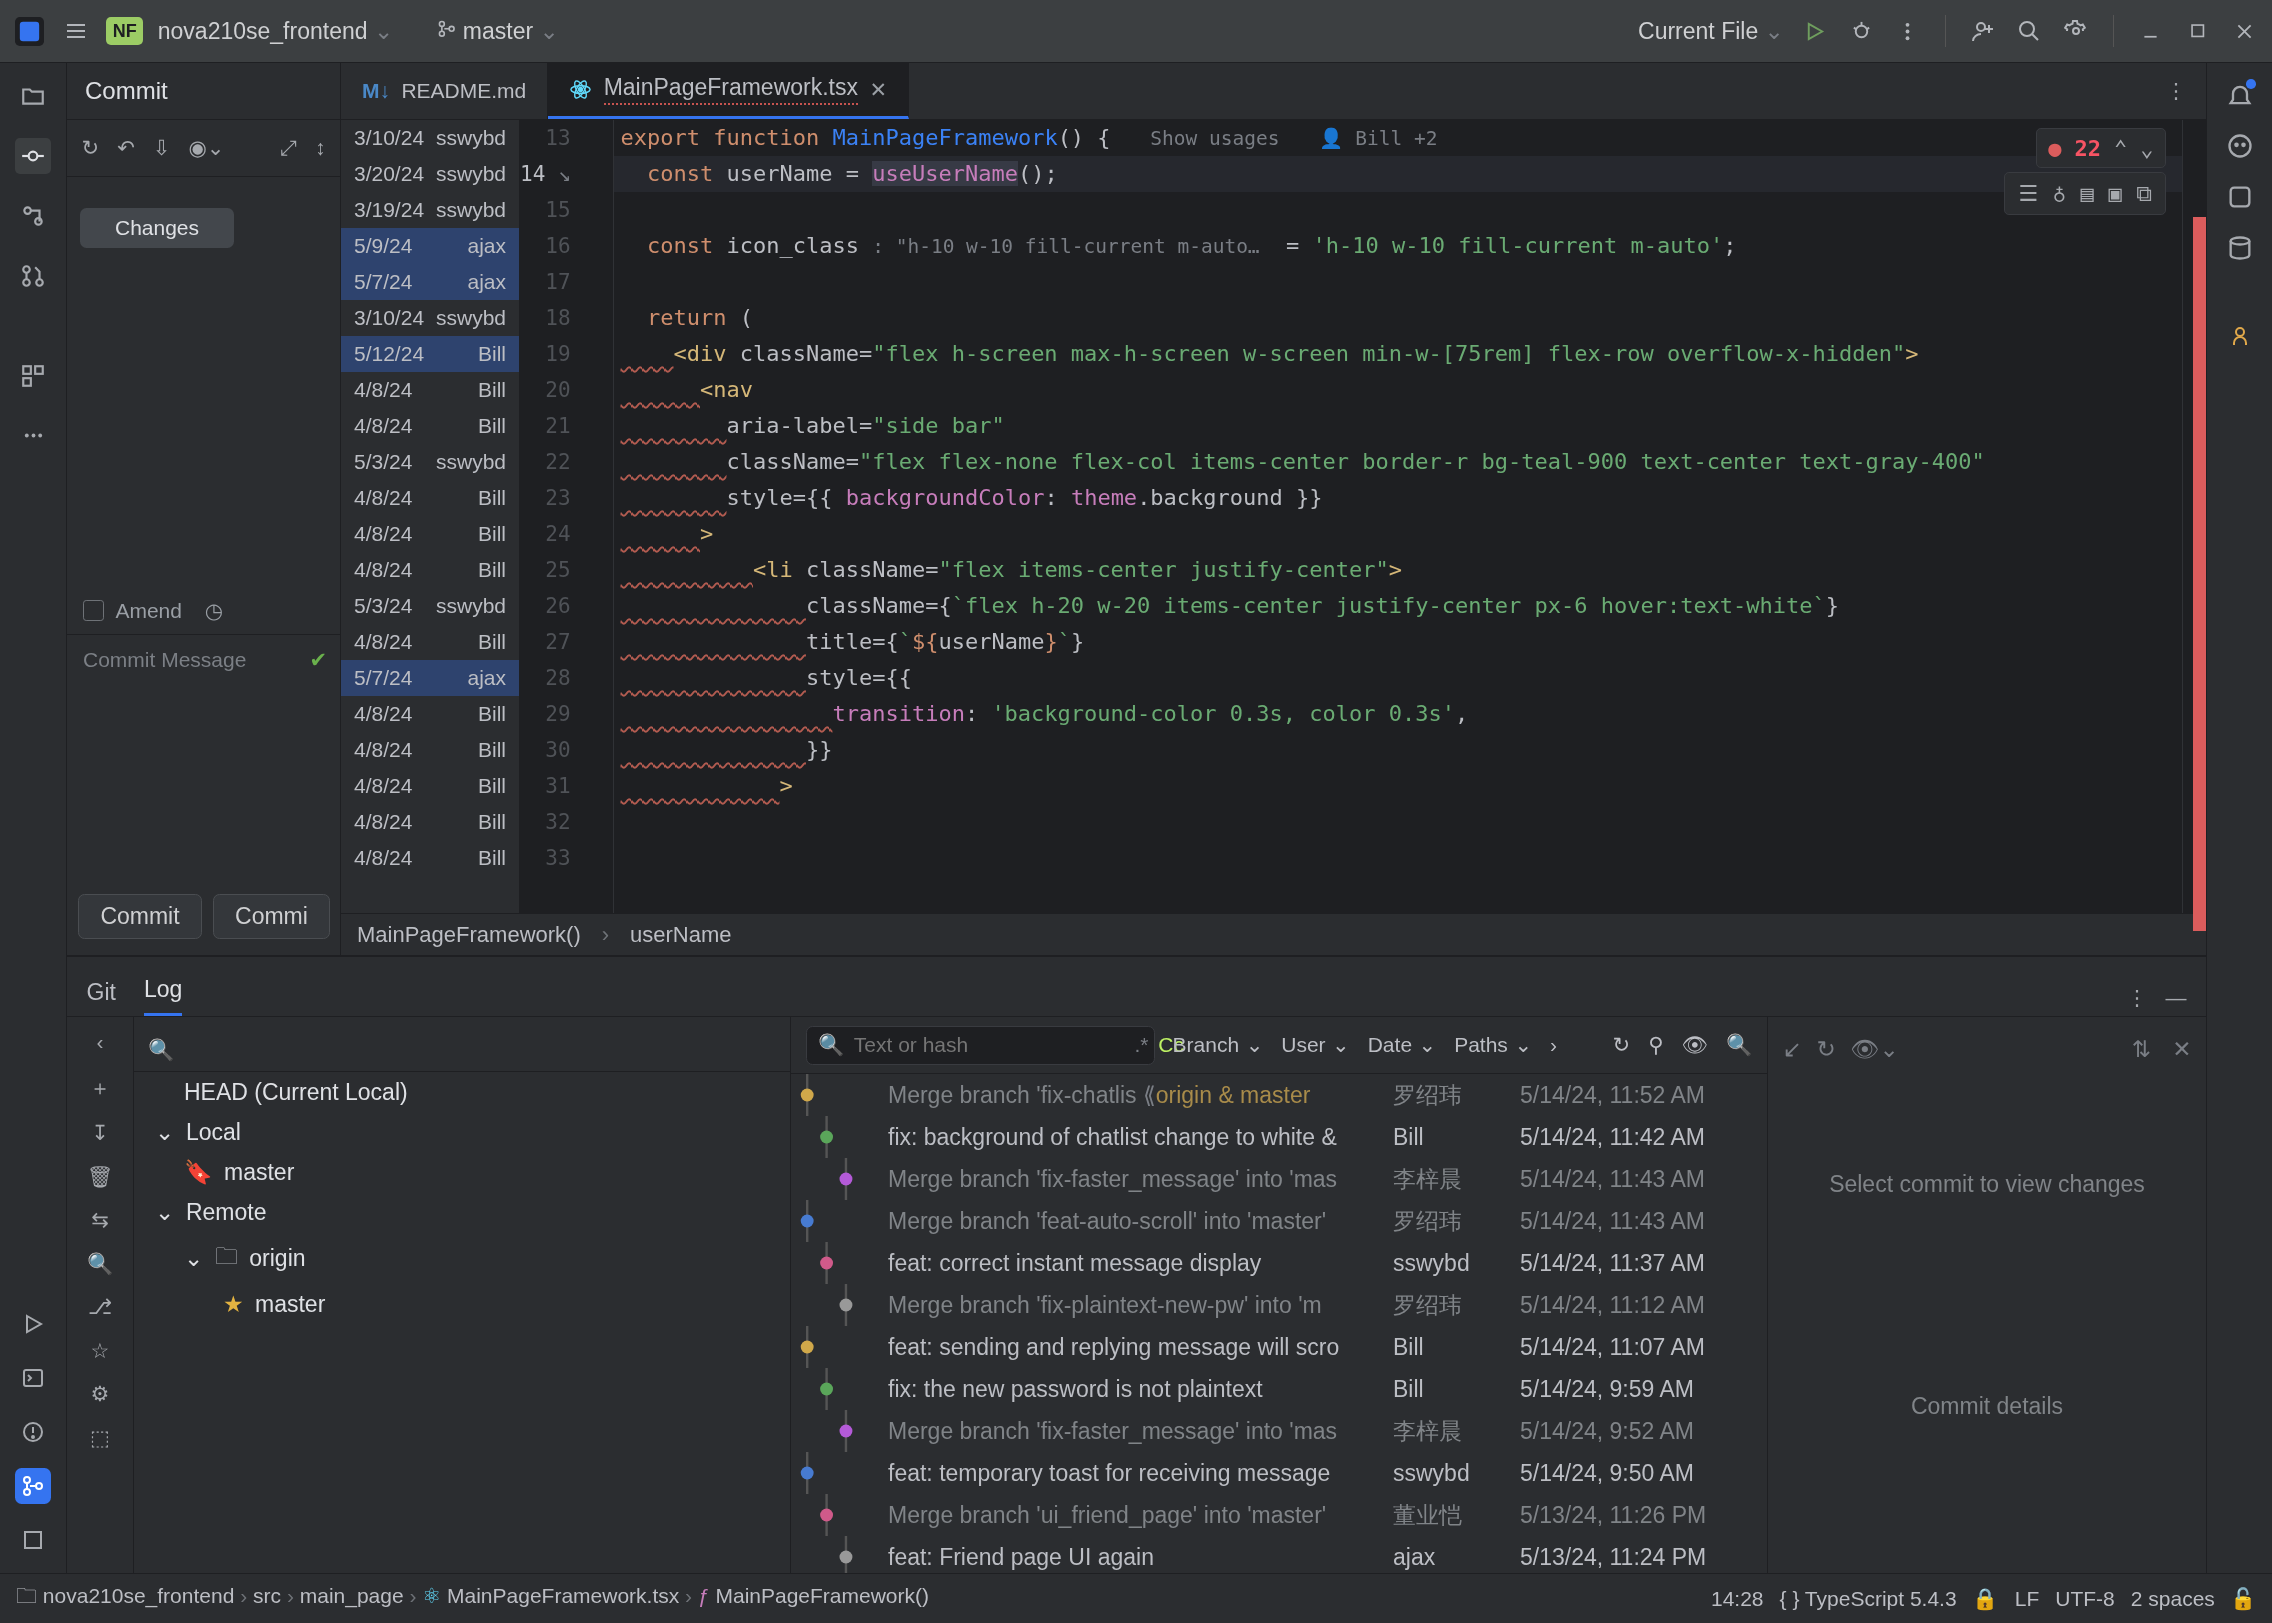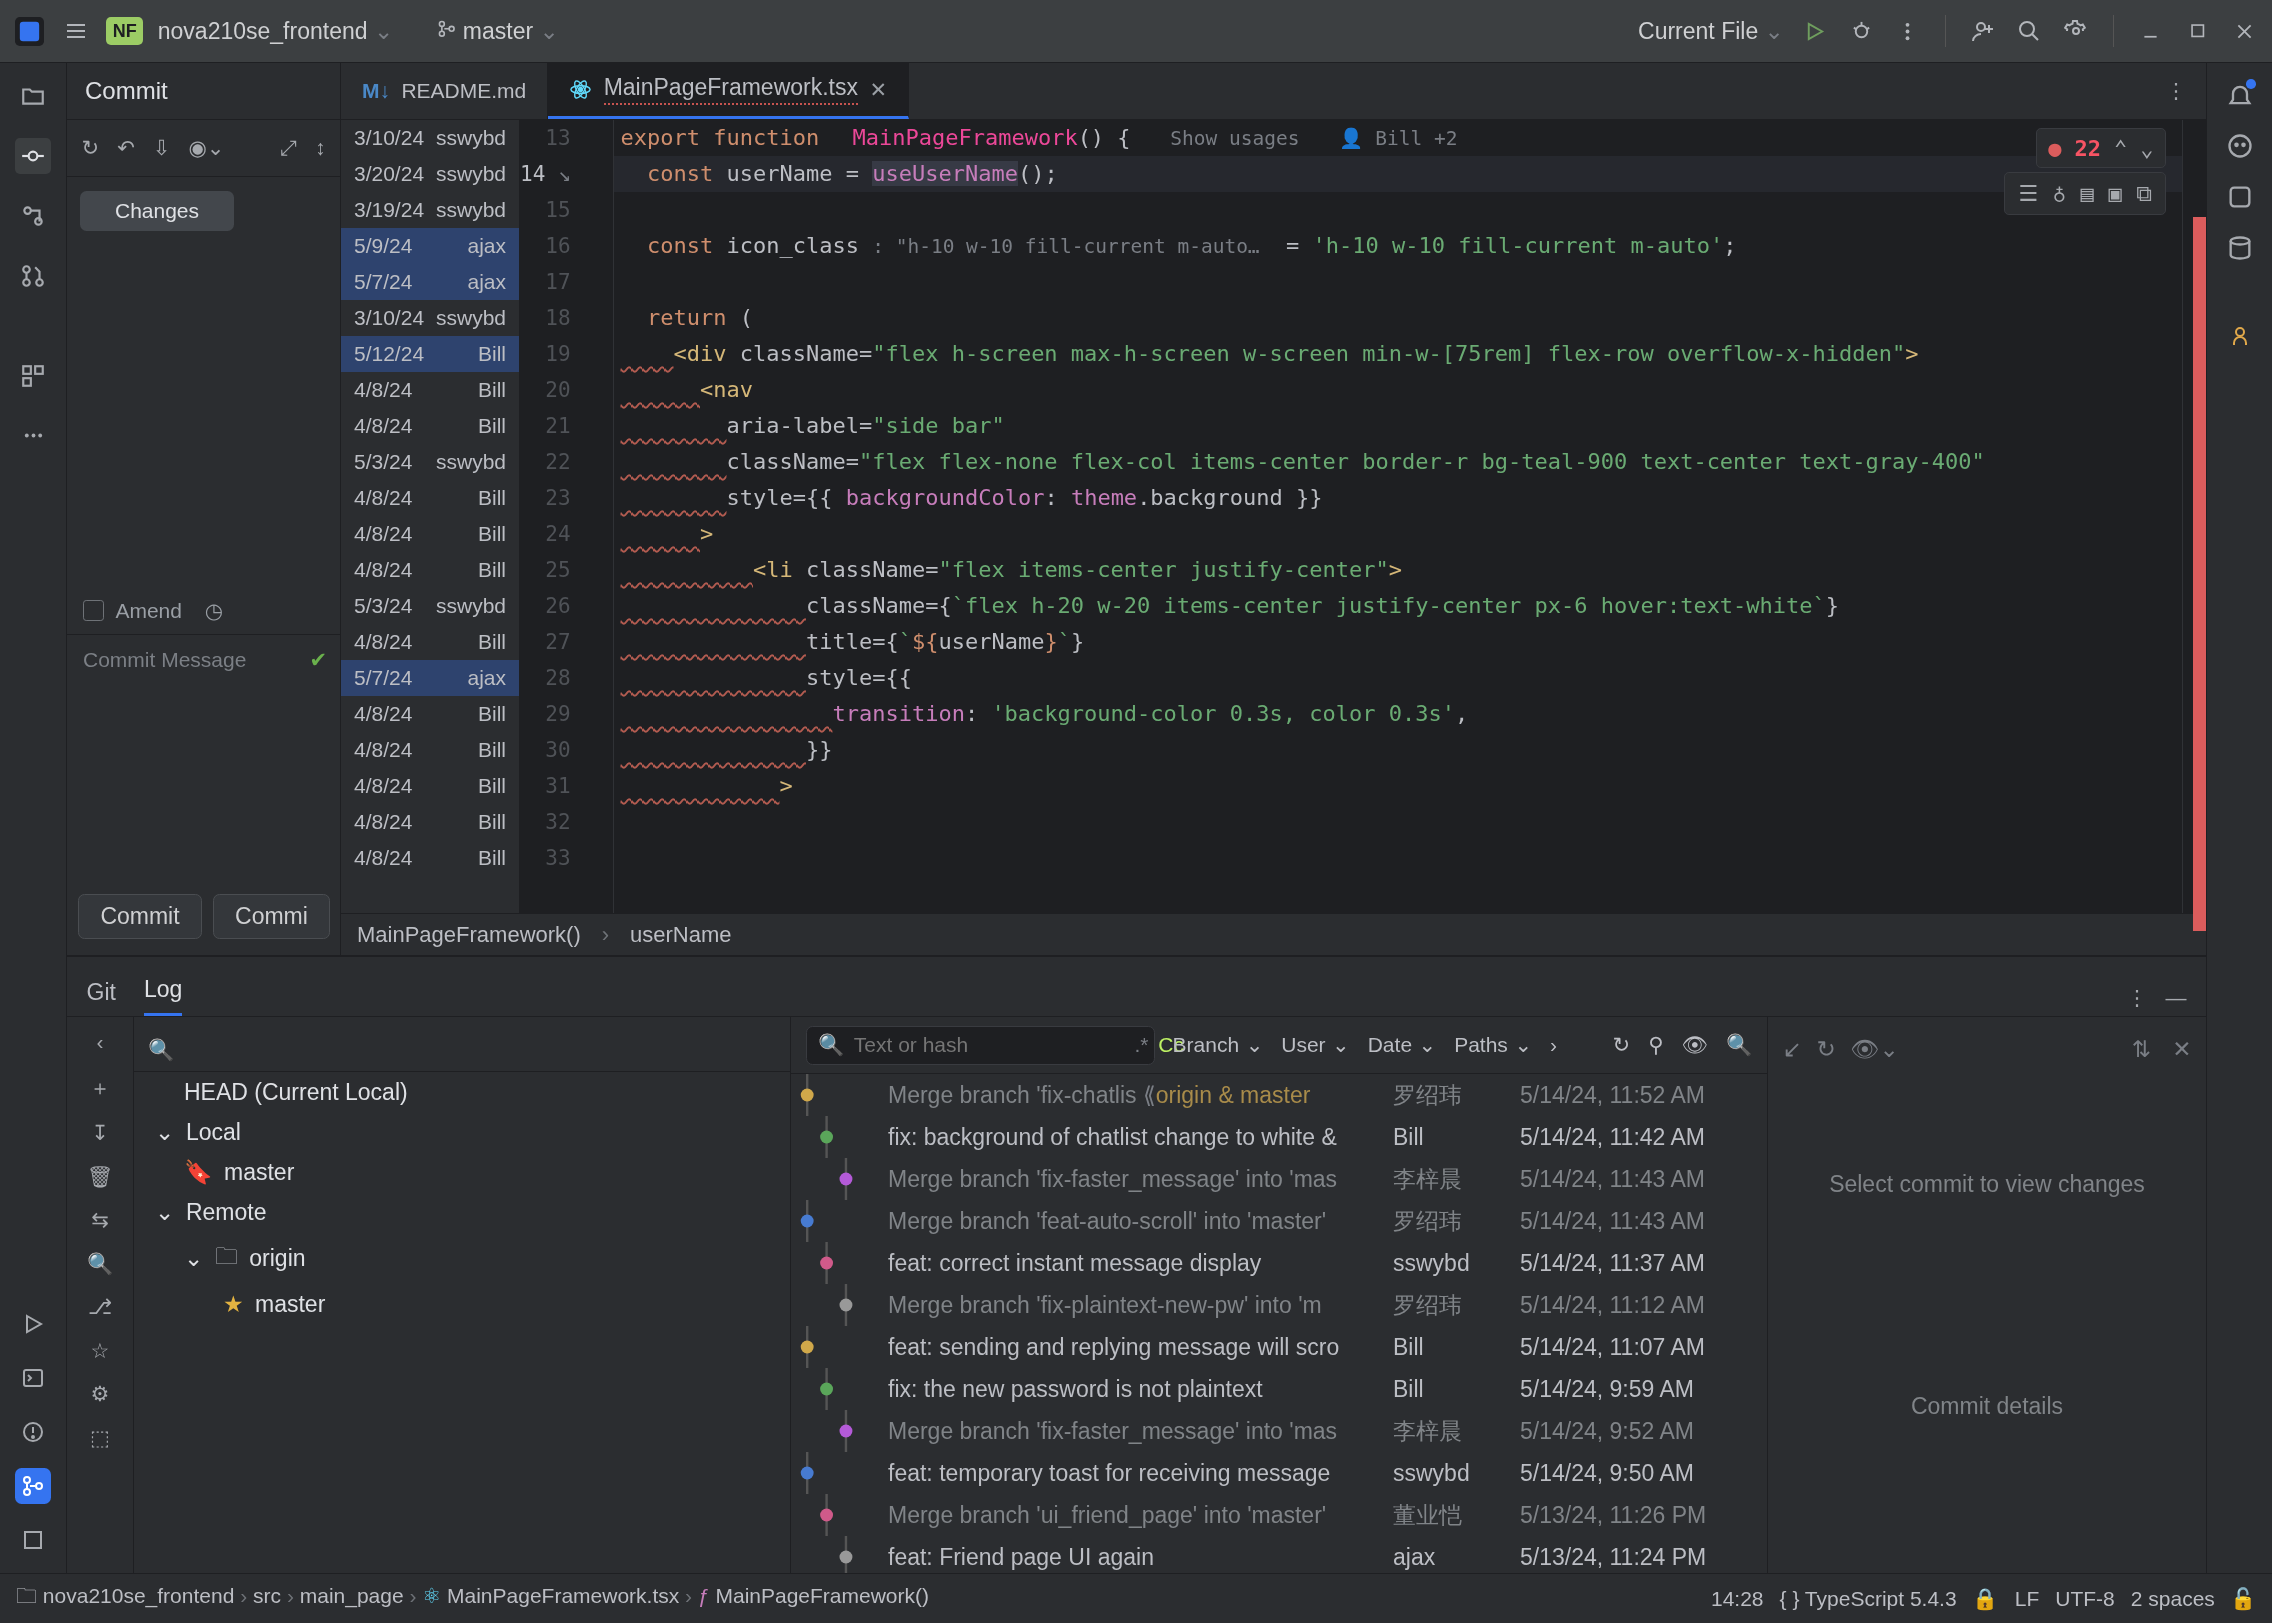--- a/index.html
+++ b/index.html
@@ -56,21 +56,21 @@
     .commit-head {
       height: 57px; display:flex; align-items:center; padding: 0 18px;
       font-size: 24px; color:#dfe1e5; border-bottom: 0.8px solid #1e1f22;
     }
     .commit-tools {
       height: 57px; display:flex; align-items:center; gap: 18px; padding: 0 14.6px;
       border-bottom: 0.8px solid #1e1f22; color:#a6a9ae;
     }
     .commit-tools .sp { flex:1; }
     .changes-tab {
-      margin: 14px 13px 0 13px; background:#43474c; color:#dfe1e5;
+      margin: 31px 13px 0 13px; background:#43474c; color:#dfe1e5;
       padding: 8px 16px; border-radius: 6.5px; text-align: center; width: 154px;
     }
     .commit-body { flex:1; }
     .amend-row { display:flex; align-items:center; gap:11.4px; padding: 11.4px 16px; color:#9a9fa5;}
     .amend-box { width:21px; height:21px; border:1.6px solid #6e7277; border-radius:3.2px; }
     .commit-msg {
       border-top:0.8px solid #1e1f22; padding: 13px 16px; color:#7b7f85; height: 260px; position:relative;
     }
     .commit-msg .check { position:absolute; right:13px; top:13px; color:#6ab04c; }
     .commit-btns { display:flex; gap:11.4px; padding: 0 11.4px 16px 11.4px; align-items:center;}
@@ -112,21 +112,21 @@
     .gut-extra { width: 31px; background:#1e1f22; border-right:0.8px solid #303236;}
 
     .code {
       flex:1; font-family:Menlo,Consolas,monospace; font-size:22px;
       position:relative; overflow:hidden;
     }
     .code-line { height:36px; line-height:36px; white-space:pre; padding-left: 6.5px; border-bottom: 1.6px solid transparent;}
     .wavy { text-decoration: underline wavy #b35b50 1.6px; text-underline-offset: 4.9px;}
     .k-orange{ color:#cf8e6d; }
     .k-purple{ color:#c77dbb; }
-    .k-func  { color:#ec4899;margin-left:20px; }
+    .k-func  { color:#3b82f6; }
     .k-str   { color:#6aab73; }
     .k-ident { color:#bcbec4; }
     .k-tag   { color:#d5b778; }
     .k-attr  { color:#bcbec4; }
     .hint    { color:#7a7e85; font-size:19.5px;}
     .badge-red { color:#f75464; font-weight:600; }
     .top-tools {
       position:absolute; top:8px; right:16px; display:flex; gap:13px; align-items:center;
       background:#2b2d30; padding: 6.5px 11.4px; border:0.8px solid #393b40; border-radius:4.9px;
       color:#a6a9ae;

